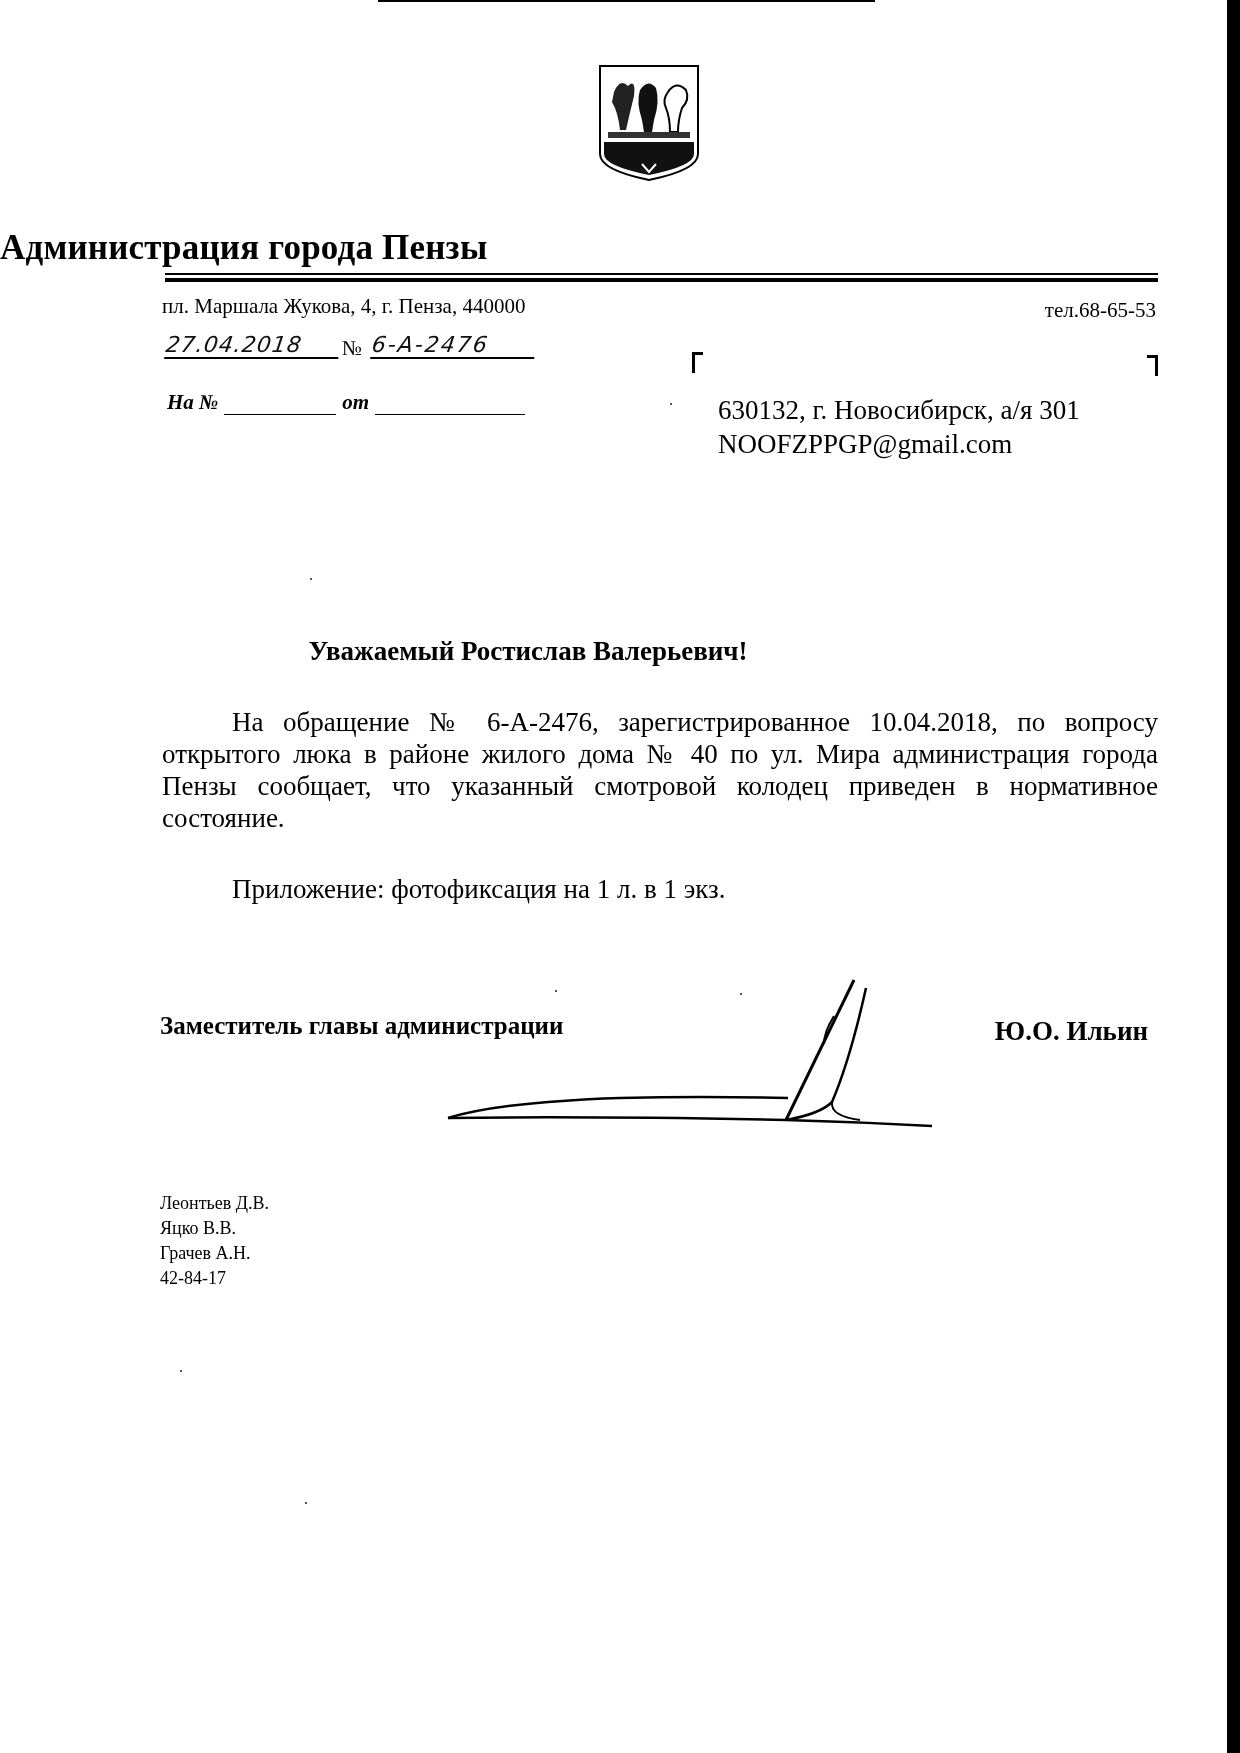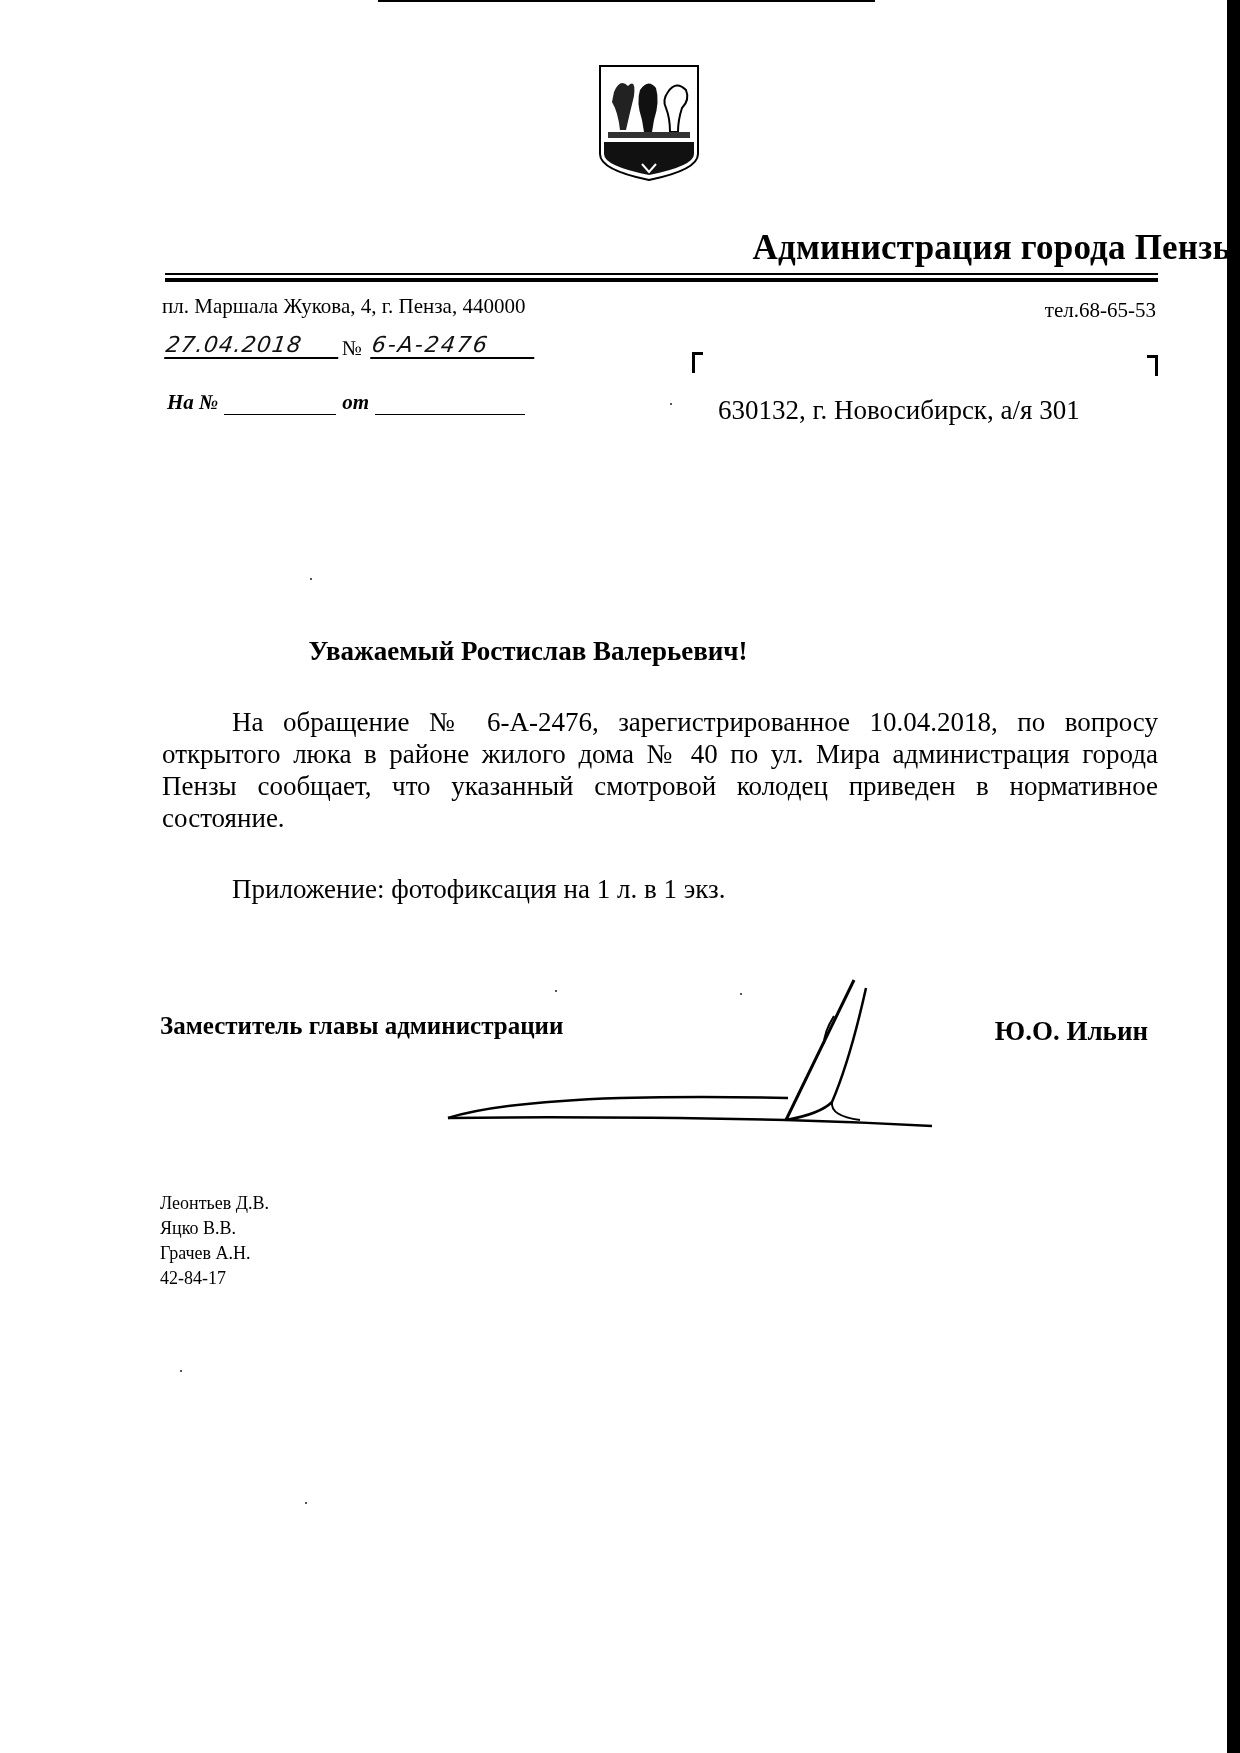--- a/index.html
+++ b/index.html
@@ -2,21 +2,21 @@
 <html><head>
 <meta charset="utf-8">
 <style>
   html, body { margin: 0; padding: 0; background: #ffffff; }
   body { width: 1240px; height: 1753px; position: relative; overflow: hidden; font-family: "Liberation Serif", serif; color: #000; }
   .abs { position: absolute; }
   .top-line { left: 380px; top: 0; width: 495px; height: 2px; background: #000; }
   .top-line-dash { left: 378px; top: 0; width: 60px; height: 2px; background: repeating-linear-gradient(90deg,#000 0 14px,transparent 14px 20px); }
   .right-edge { left: 1227px; top: 0; width: 13px; height: 1753px; background: #000; }
   .emblem { left: 598px; top: 62px; width: 102px; height: 120px; }
-  .title { left: 0; width: 1240px; top: 228px; text-align: right; font-size: 35px; font-weight: bold; letter-spacing: 0.2px; }
+  .title { left: 0; width: 1240px; top: 228px; text-align: left; font-size: 35px; font-weight: bold; letter-spacing: 0.2px; }
   .rule-thin { left: 165px; top: 273px; width: 993px; height: 2px; background: #000; }
   .rule-thick { left: 165px; top: 278px; width: 993px; height: 4px; background: #000; }
   .addr { left: 162px; top: 294px; font-size: 21px; }
   .tel { right: 84px; top: 298px; font-size: 21px; }
   .reg-date { left: 166px; top: 332px; width: 174px; font-family: "DejaVu Sans", sans-serif; font-style: italic; font-size: 22px; color: #111; border-bottom: 2px solid #000; letter-spacing: 1px; transform: skewX(-8deg); }
   .reg-no-label { left: 342px; top: 336px; font-size: 21px; }
   .reg-no { left: 372px; top: 332px; width: 164px; font-family: "DejaVu Sans", sans-serif; font-style: italic; font-size: 22px; color: #111; border-bottom: 2px solid #000; letter-spacing: 2px; transform: skewX(-8deg); }
   .corner-l { left: 692px; top: 352px; width: 8px; height: 18px; border-top: 3px solid #000; border-left: 3px solid #000; }
   .corner-r { left: 1147px; top: 355px; width: 8px; height: 18px; border-top: 3px solid #000; border-right: 3px solid #000; }
   .ref-row { left: 167px; top: 390px; font-size: 21px; font-style: italic; font-weight: bold; display: flex; align-items: flex-end; gap: 6px; }
@@ -64,20 +64,21 @@
 
 <div class="abs ref-row">
   <span>На №</span>
   <span class="blank" style="width:112px"></span>
   <span>от</span>
   <span class="blank" style="width:150px"></span>
 </div>
 
 <div class="abs recipient">
   <div>630132, г. Новосибирск, а/я 301</div>
+  <div>NOOFZPPGP@gmail.com</div>
 </div>
 
 <div class="abs greeting">Уважаемый Ростислав Валерьевич!</div>
 <div class="abs body-text">На обращение № 6-А-2476, зарегистрированное 10.04.2018, по вопросу открытого люка в районе жилого дома № 40 по ул. Мира администрация города Пензы сообщает, что указанный смотровой колодец приведен в нормативное состояние.</div>
 <div class="abs attachment">Приложение: фотофиксация на 1 л. в 1 экз.</div>
 
 <div class="abs sign-title">Заместитель главы администрации</div>
 <svg class="abs signature" viewBox="0 0 500 160">
   <path d="M8 148 Q60 132 180 128 Q260 126 348 128" stroke="#000" stroke-width="2.5" fill="none"></path>
   <path d="M8 148 Q150 146 346 150 Q420 152 492 156" stroke="#000" stroke-width="2.5" fill="none"></path>

